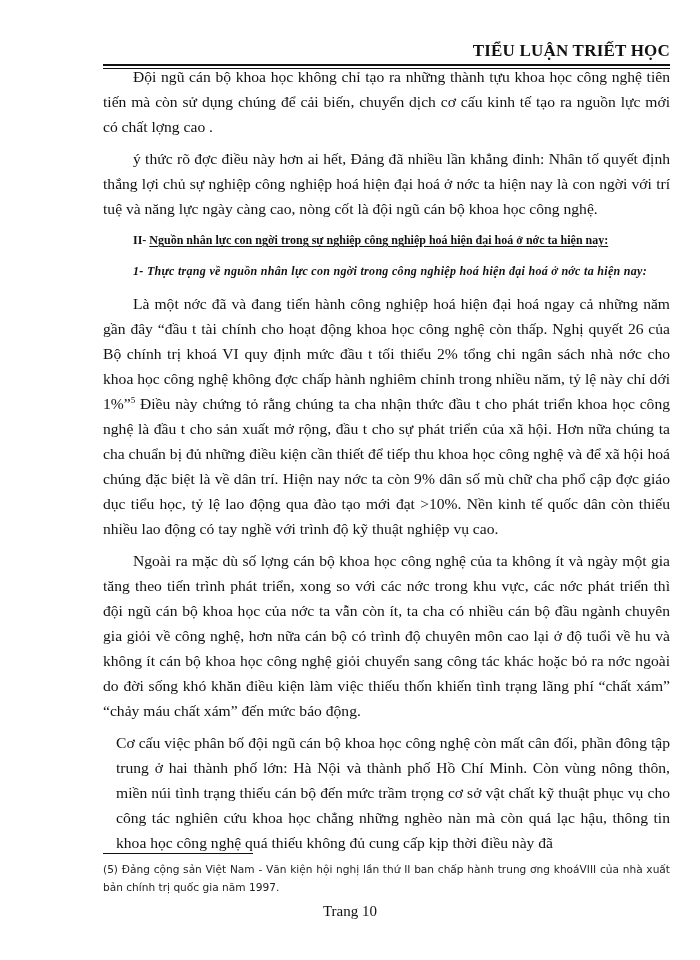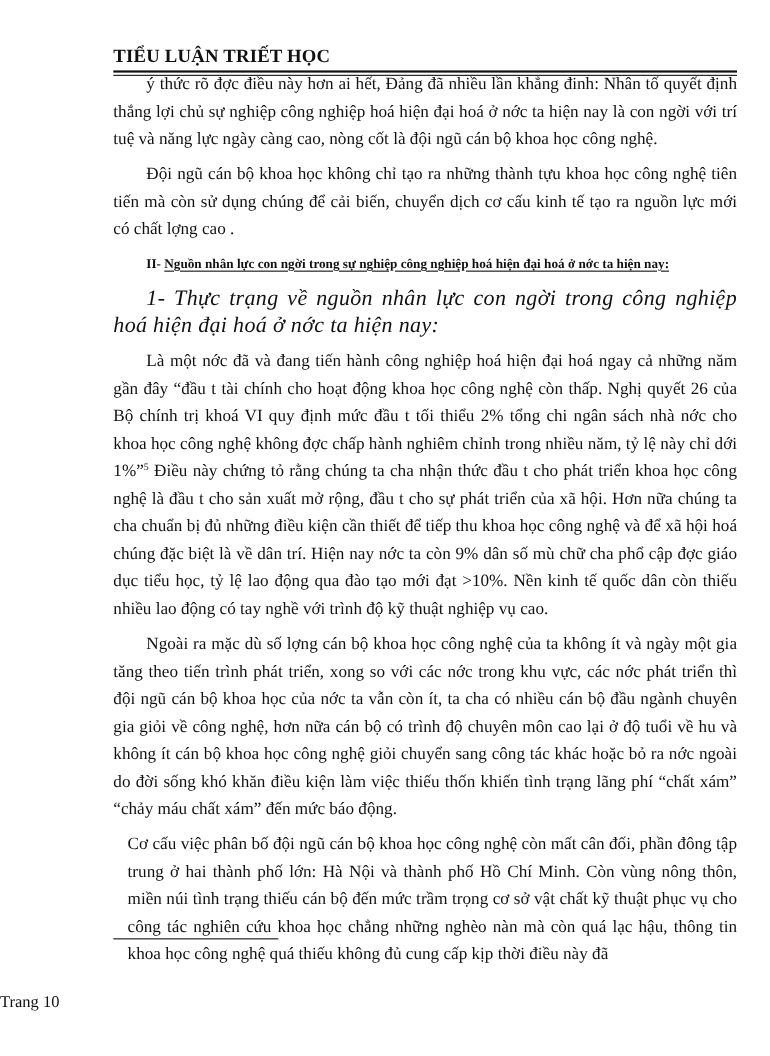--- a/index.html
+++ b/index.html
@@ -8,74 +8,75 @@
     position: absolute; left: 0; top: 0; width: 700px; height: 960px;
     background: #ffffff; color: #111111;
     font-family: "Liberation Serif", "DejaVu Serif", serif;
   }
   .header {
     position: absolute; left: 103px; top: 40px; width: 567px;
   }
   .header-title {
     font-family: "Liberation Serif", serif;
     font-weight: bold; font-size: 17px; letter-spacing: 0.2px;
-    line-height: 22px; color: #111;
+    line-height: 22px; color: #111; text-align: right;
   }
   .rule-thick { height: 2px; background: #111; margin-top: 2px; }
   .rule-thin { height: 1px; background: #111; margin-top: 2px; }
   .body {
     position: absolute; left: 103px; top: 64px; width: 567px;
     font-size: 15.6px; line-height: 25px; text-align: justify;
   }
   .para { margin: 0 0 7px 0; text-indent: 30px; }
   .para.noindent { text-indent: 0; margin-left: 13px; }
   .heading2 {
     font-weight: bold; font-size: 12px; margin: 4px 0 7px 0; text-indent: 30px; line-height: 24px;
   }
   .heading2 .u { text-decoration: underline; text-underline-offset: 2px; }
   .heading3 {
-    font-weight: normal; font-style: italic; font-size: 20px; margin: 0 0 7px 0;
+    font-weight: bold; font-style: italic; font-size: 12px; margin: 0 0 7px 0;
     text-indent: 30px; line-height: 25px; letter-spacing: 0.3px;
   }
   sup { font-size: 9px; vertical-align: 6px; line-height: 0; }
   .footnote-rule {
     position: absolute; left: 103px; top: 853px; width: 150px; height: 1px; background: #111;
   }
   .footnote {
     position: absolute; left: 103px; top: 860px; width: 567px;
     font-family: "DejaVu Sans", sans-serif; font-size: 10.6px; line-height: 18px; color: #222;
     text-align: justify;
   }
   .page-number {
-    position: absolute; left: 0; top: 903px; width: 700px; text-align: left;
+    position: absolute; left: 0; top: 903px; width: 700px; text-align: center;
     font-size: 15px; color: #111;
   }
 </style>
 </head>
 <body>
 
 <div class="page">
 
   <div class="header">
     <div class="header-title">TIỂU LUẬN TRIẾT HỌC</div>
     <div class="rule-thick"></div>
     <div class="rule-thin"></div>
   </div>
 
   <div class="body">
+    <p class="para">Đội ngũ cán bộ khoa học không chỉ tạo ra những thành tựu khoa học công nghệ tiên tiến mà còn sử dụng chúng để cải biến, chuyển dịch cơ cấu kinh tế tạo ra nguồn lực mới có chất lợng  cao .</p>
     <p class="para">ý thức rõ đợc  điều này hơn ai hết, Đảng đã nhiều lần khẳng đinh: Nhân tố quyết định thắng lợi chủ sự nghiệp công nghiệp hoá hiện đại hoá ở nớc  ta hiện nay là con ngời  với trí tuệ và năng lực ngày càng cao, nòng cốt là đội ngũ cán bộ khoa học công nghệ.</p>
-    <p class="para">Đội ngũ cán bộ khoa học không chỉ tạo ra những thành tựu khoa học công nghệ tiên tiến mà còn sử dụng chúng để cải biến, chuyển dịch cơ cấu kinh tế tạo ra nguồn lực mới có chất lợng  cao .</p>
 
     <p class="heading2"><span>II- </span><span class="u">Nguồn nhân lực con ngời  trong sự nghiệp công nghiệp hoá hiện đại hoá ở nớc  ta hiện nay:</span></p>
 
     <p class="heading3">1- Thực trạng về nguồn nhân lực con ngời  trong công nghiệp hoá hiện đại hoá ở nớc  ta hiện nay:</p>
 
     <p class="para"><span>Là một nớc  đã và đang tiến hành công nghiệp hoá hiện đại hoá ngay cả những năm gần đây “đầu t  tài chính cho hoạt động khoa học công nghệ còn thấp. Nghị quyết 26 của Bộ chính trị khoá VI quy định mức đầu t  tối thiểu 2% tổng chi ngân sách nhà nớc  cho khoa học công nghệ không đợc  chấp hành nghiêm chỉnh trong nhiều năm, tỷ lệ này chỉ dới  1%”</span><sup>5</sup><span> Điều này chứng tỏ rằng chúng ta cha  nhận thức đầu t  cho phát triển khoa học công nghệ là đầu t  cho sản xuất mở rộng, đầu t  cho sự phát triển của xã hội. Hơn nữa chúng ta cha  chuẩn bị đủ những điều kiện cần thiết để tiếp thu khoa học công nghệ và để xã hội hoá chúng đặc biệt là về dân trí. Hiện nay nớc  ta còn 9% dân số mù chữ cha  phổ cập đợc  giáo dục tiểu học, tỷ lệ lao động qua đào tạo mới đạt &gt;10%. Nền kinh tế quốc dân còn thiếu nhiều lao động có tay nghề với trình độ kỹ thuật nghiệp vụ cao.</span></p>
 
     <p class="para">Ngoài ra mặc dù số lợng  cán bộ khoa học công nghệ của ta không ít và ngày một gia tăng theo tiến trình phát triển, xong so với các nớc  trong khu vực, các nớc  phát triển thì đội ngũ cán bộ khoa học của nớc  ta vẫn còn ít, ta cha  có nhiều cán bộ đầu ngành chuyên gia giỏi về công nghệ, hơn nữa cán bộ có trình độ chuyên môn cao lại ở độ tuổi về hu  và không ít cán bộ khoa học công nghệ giỏi chuyển sang công tác khác hoặc bỏ ra nớc  ngoài do đời sống khó khăn điều kiện làm việc thiếu thốn khiến tình trạng lãng phí “chất xám” “chảy máu chất xám” đến mức báo động.</p>
 
     <p class="para noindent">Cơ cấu việc phân bố đội ngũ cán bộ khoa học công nghệ còn mất cân đối, phần đông tập trung ở hai thành phố lớn: Hà Nội và thành phố Hồ Chí Minh. Còn vùng nông thôn, miền núi tình trạng thiếu cán bộ đến mức trầm trọng cơ sở vật chất kỹ thuật phục vụ cho công tác nghiên cứu khoa học chẳng những nghèo nàn mà còn quá lạc hậu, thông tin khoa học công nghệ quá thiếu không đủ cung cấp kịp thời điều này đã</p>
   </div>
 
   <div class="footnote-rule"></div>
+  <div class="footnote">(5) Đảng cộng sản Việt Nam - Văn kiện hội nghị lần thứ II ban chấp hành trung ơng  khoáVIII của nhà xuất bản chính trị quốc gia năm 1997.</div>
 
   <div class="page-number">Trang 10</div>
 </div>
 
 </body></html>

